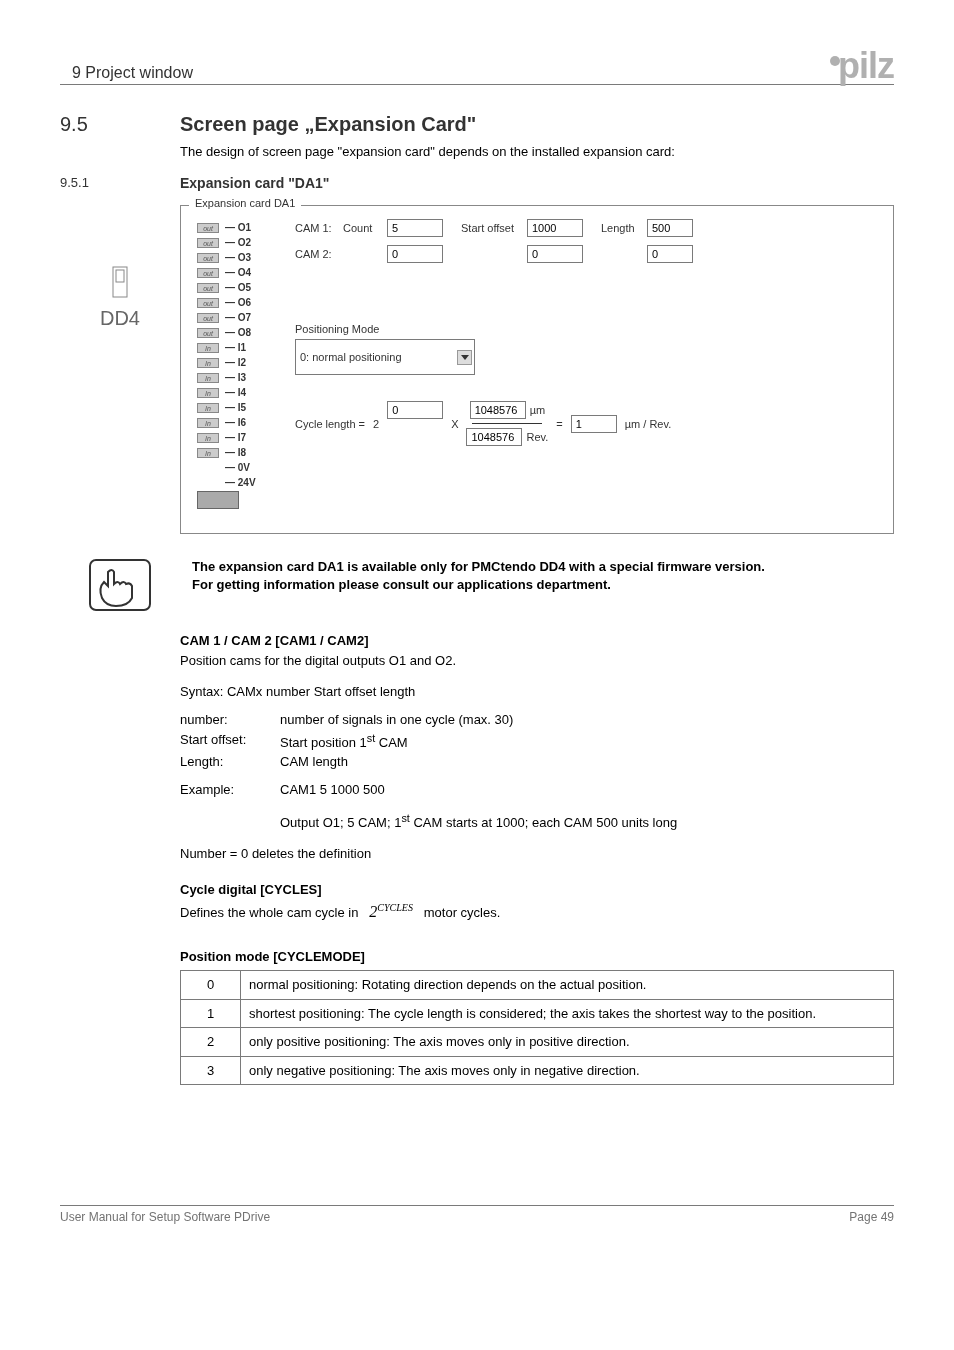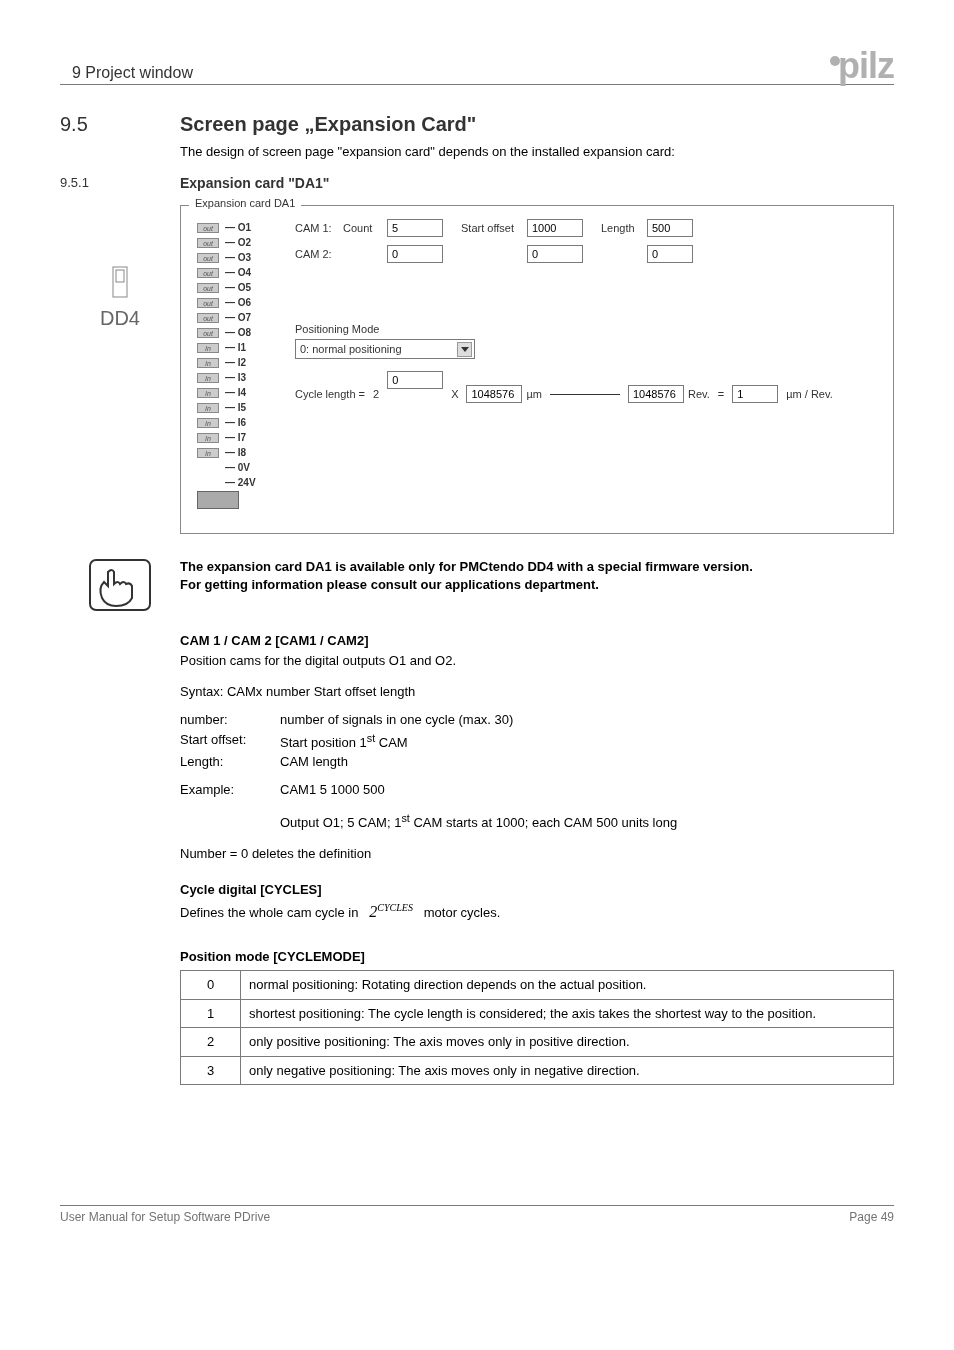--- a/index.html
+++ b/index.html
@@ -152,21 +152,21 @@
     font-size: 11px;
     font-family: inherit;
   }
   .w56 { width: 56px; }
   .w46 { width: 46px; }
   .posmode-block { margin-top: 60px; }
   .posmode-label { font-size: 11px; margin-bottom: 4px; display: block; }
   .ss-select {
     border: 1px solid #7a7a7a;
     background: #fff;
-    height: 20px;
+    height: 36px;
     width: 180px;
     font-size: 11px;
     display: flex;
     align-items: center;
     justify-content: space-between;
     padding: 0 2px 0 4px;
   }
   .ss-select .caret {
     width: 15px; height: 15px;
     border: 1px solid #999;
@@ -175,26 +175,26 @@
   }
   .cycle-block { margin-top: 26px; display: flex; align-items: center; gap: 8px; font-size: 11px; flex-wrap: nowrap; }
   .cycle-block .frac-line {
     display: inline-block;
     width: 70px;
     border-top: 1px solid #333;
     margin: 0 4px;
   }
   .cycle-block .frac {
     display: inline-flex;
-    flex-direction: row;
+    flex-direction: column;
     align-items: center;
     gap: 4px;
   }
   .cycle-block .frac-row { display: flex; align-items: center; gap: 4px; }
-  .note-row { display: flex; gap: 0; margin-bottom: 20px; }
+  .note-row { display: flex; gap: 12px; margin-bottom: 20px; }
   .note-icon {
     width: 120px;
     display: flex;
     justify-content: center;
     align-items: flex-start;
     flex-shrink: 0;
   }
   .note-text { font-weight: bold; font-size: 13px; line-height: 1.35; flex: 1; }
   .subhead { font-weight: bold; margin-bottom: 2px; margin-top: 18px; }
   .content { margin-left: 120px; font-size: 13px; line-height: 1.35; }

